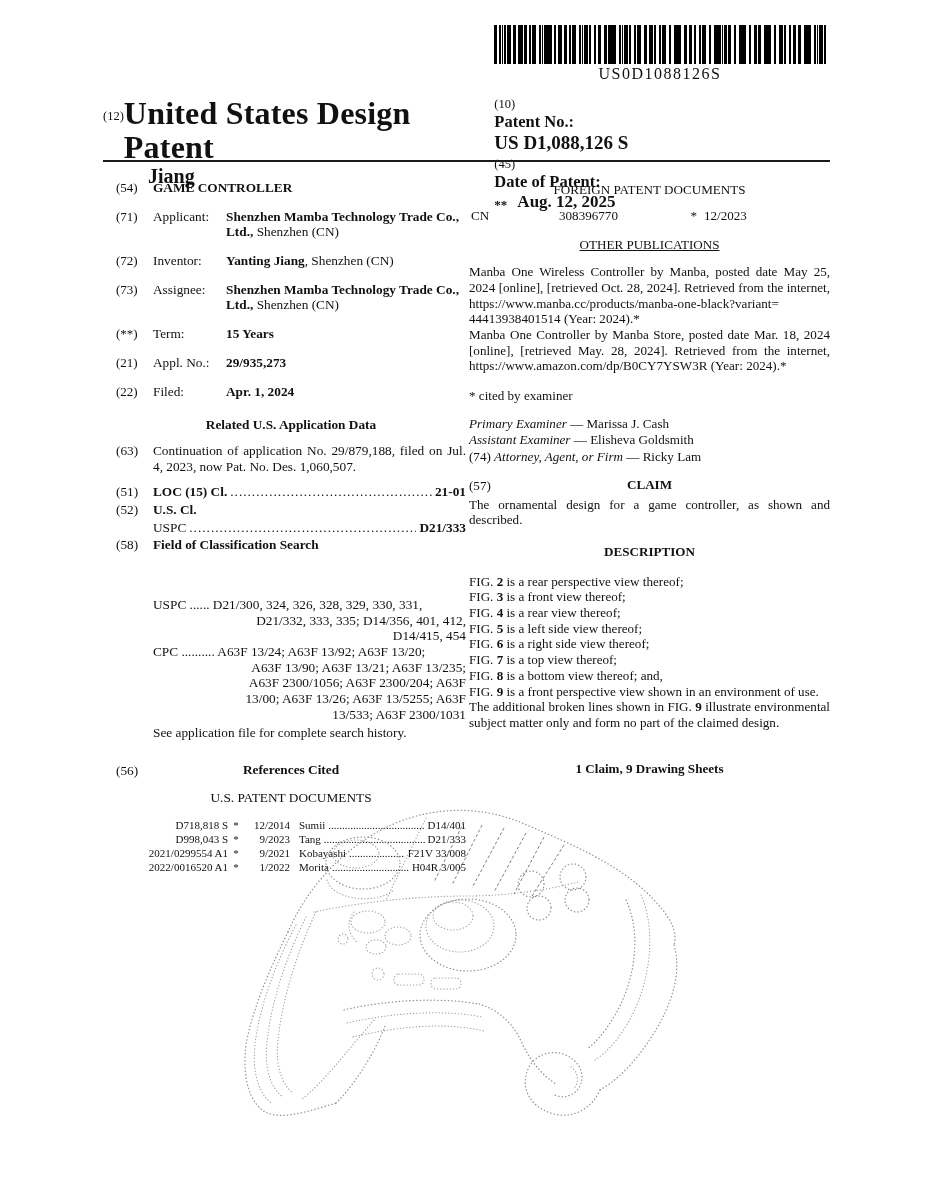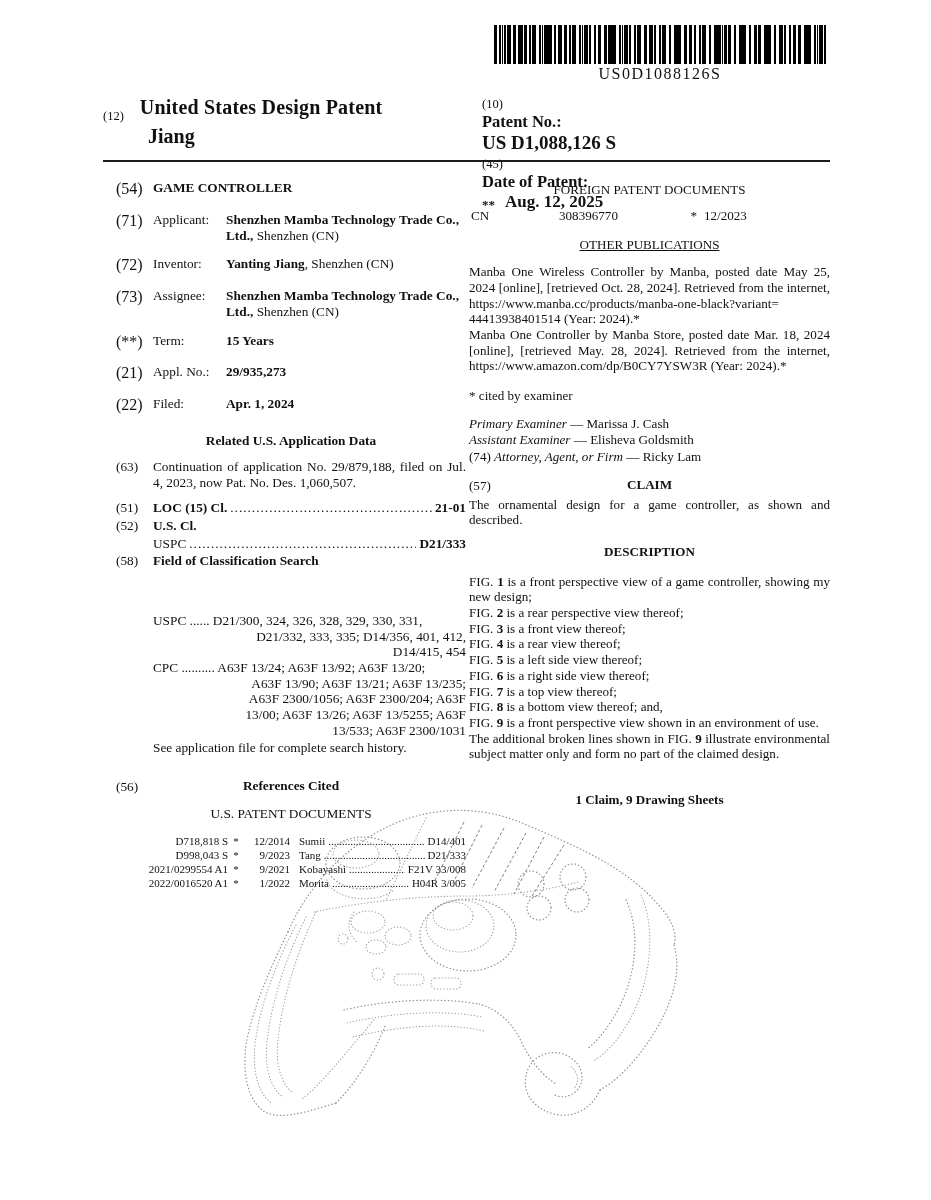--- a/index.html
+++ b/index.html
@@ -16,37 +16,37 @@
       repeating-linear-gradient(90deg,#000 0 1px,transparent 1px 8px),
       repeating-linear-gradient(90deg,#000 0 3px,transparent 3px 13px),
       repeating-linear-gradient(90deg,#000 0 1px,transparent 1px 19px);
     background-color:#fff;
   }
   .barcode-text{font-size:16px;letter-spacing:1.5px;margin-top:1px;}
   
   .hdr{position:absolute;left:103px;top:97px;width:727px;display:flex;justify-content:space-between;}
   .code{font-size:12.5px;}
   .hdr-left .t-row{display:flex;align-items:flex-start;}
-  .hdr-left .code{margin-top:12px;margin-right:16px;}
-  .hdr-title{font-size:20px;font-weight:bold;letter-spacing:0.2px;line-height:1.05;}
+  .hdr-left .code{margin-top:12px;margin-right:0;}
+  .hdr-title{font-size:32px;font-weight:bold;letter-spacing:0.2px;line-height:1.05;}
   .hdr-author{font-size:20px;font-weight:bold;margin:1px 0 0 45px;}
   .hdr-right{width:348px;}
   .hdr-right .r-row{display:flex;align-items:baseline;margin-bottom:3px;flex-direction:column;}
   .hdr-right .code{margin-right:5px;}
   .r-label{font-size:16.5px;font-weight:bold;}
   .r-val{flex:1;text-align:right;font-weight:bold;}
   .patent-no{font-size:19px;}
   .date-val{font-size:17px;}
   .date-stars{font-size:13px;vertical-align:-2px;font-weight:bold;margin-right:10px;}
   .hr-line{position:absolute;left:103px;top:160px;width:727px;border-top:2.5px solid #1b1b1b;}
   
   .col-left{position:absolute;left:116px;top:180px;width:350px;font-size:13.3px;line-height:1.18;}
   .col-right{position:absolute;left:469px;top:180px;width:361px;font-size:13.1px;line-height:1.2;}
   .field{display:flex;margin-bottom:13px;}
-  .field .fcode{width:37px;flex:none;font-size:16px;}
+  .field .fcode{width:37px;flex:none;font-size:13px;}
   .field .flabel{width:73px;flex:none;}
   .field .fbody{flex:1;}
   .bold{font-weight:bold;}
   .center-bold{text-align:center;font-weight:bold;margin:4px 0 10px 0;}
   .center-reg{text-align:center;margin:12px 0 12px 0;}
   .hang{padding-left:37px;text-align:justify;margin-bottom:10px;position:relative;}
   .hang .fcode{position:absolute;left:0;top:0;}
   .leader-row{display:flex;align-items:baseline;margin-bottom:2px;}
   .leader{flex:1;overflow:hidden;white-space:nowrap;margin:0 3px;letter-spacing:1px;}
   .cls-line{text-align:right;}
@@ -259,21 +259,20 @@
     <div class="exam-line"><span>(74)</span> <span class="ital">Attorney, Agent, or Firm</span><span> — </span><span>Ricky Lam</span></div>
 
     <div class="inline-hdr">
       <span class="fcode">(57)</span>
       <span>CLAIM</span>
     </div>
     <div class="claim-text">The ornamental design for a game controller, as shown and described.</div>
 
     <div class="desc-hdr">DESCRIPTION</div>
 
-    <p class="fig-line"><span>FIG. </span><b>1</b><span> is a front perspective view of a game controller, showing my new design;</span></p>
     <p class="fig-line"><span>FIG. </span><b>2</b><span> is a rear perspective view thereof;</span></p>
     <p class="fig-line"><span>FIG. </span><b>3</b><span> is a front view thereof;</span></p>
     <p class="fig-line"><span>FIG. </span><b>4</b><span> is a rear view thereof;</span></p>
     <p class="fig-line"><span>FIG. </span><b>5</b><span> is a left side view thereof;</span></p>
     <p class="fig-line"><span>FIG. </span><b>6</b><span> is a right side view thereof;</span></p>
     <p class="fig-line"><span>FIG. </span><b>7</b><span> is a top view thereof;</span></p>
     <p class="fig-line"><span>FIG. </span><b>8</b><span> is a bottom view thereof; and,</span></p>
     <p class="fig-line"><span>FIG. </span><b>9</b><span> is a front perspective view shown in an environment of use.</span></p>
     <p class="fig-line"><span>The additional broken lines shown in FIG. </span><b>9</b><span> illustrate environmental subject matter only and form no part of the claimed design.</span></p>
 

